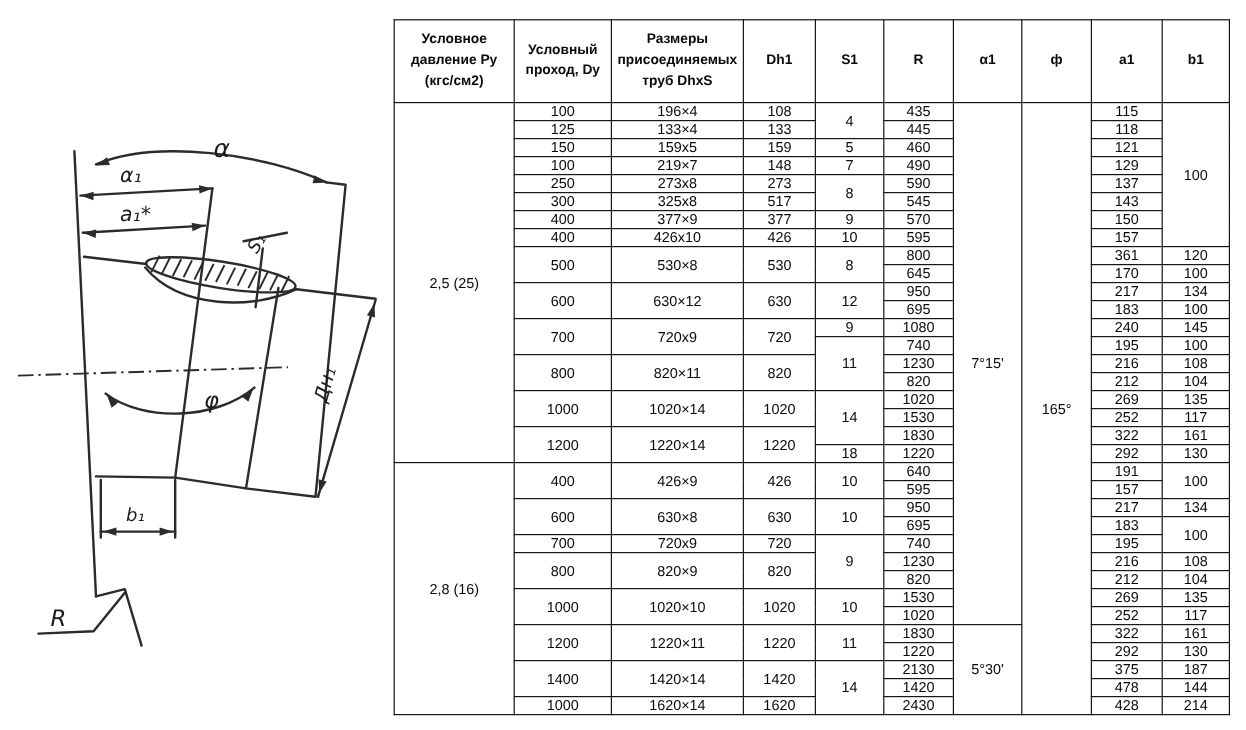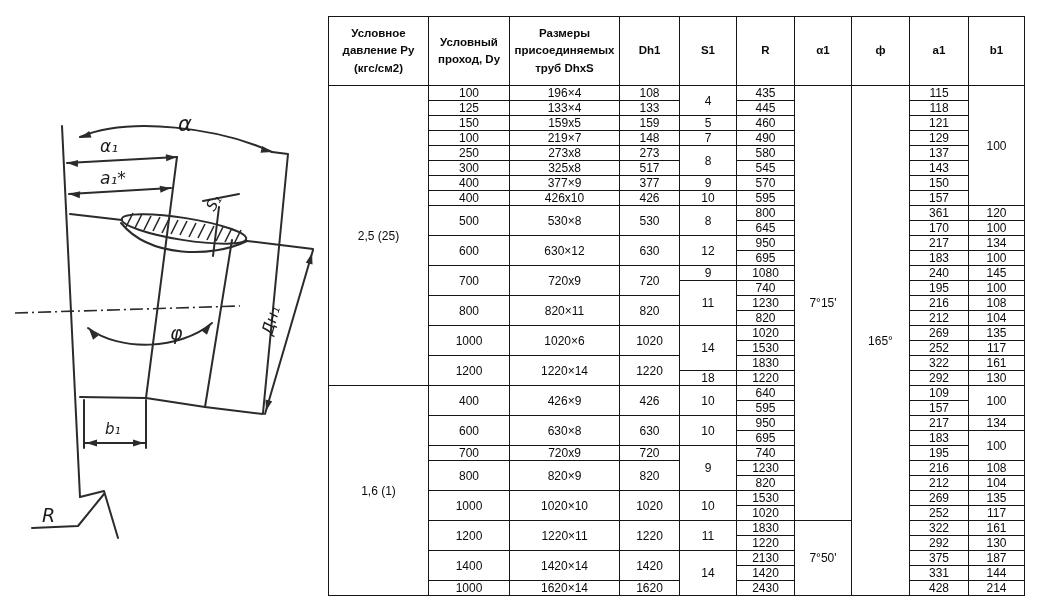--- a/index.html
+++ b/index.html
@@ -166,21 +166,21 @@
             <td data-name="table-cell">148</td>
             <td data-name="table-cell">7</td>
             <td data-name="table-cell">490</td>
             <td data-name="table-cell">129</td>
           </tr>
           <tr data-name="table-row">
             <td data-name="table-cell">250</td>
             <td data-name="table-cell">273x8</td>
             <td data-name="table-cell">273</td>
             <td rowspan="2" data-name="table-cell">8</td>
-            <td data-name="table-cell">580</td>
+            <td data-name="table-cell">590</td>
             <td data-name="table-cell">137</td>
           </tr>
           <tr data-name="table-row">
             <td data-name="table-cell">300</td>
             <td data-name="table-cell">325x8</td>
             <td data-name="table-cell">517</td>
             <td data-name="table-cell">545</td>
             <td data-name="table-cell">143</td>
           </tr>
           <tr data-name="table-row">
@@ -250,21 +250,21 @@
             <td data-name="table-cell">216</td>
             <td data-name="table-cell">108</td>
           </tr>
           <tr data-name="table-row">
             <td data-name="table-cell">820</td>
             <td data-name="table-cell">212</td>
             <td data-name="table-cell">104</td>
           </tr>
           <tr data-name="table-row">
             <td rowspan="2" data-name="table-cell">1000</td>
-            <td rowspan="2" data-name="table-cell">1020×6</td>
+            <td rowspan="2" data-name="table-cell">1020×14</td>
             <td rowspan="2" data-name="table-cell">1020</td>
             <td rowspan="3" data-name="table-cell">14</td>
             <td data-name="table-cell">1020</td>
             <td data-name="table-cell">269</td>
             <td data-name="table-cell">135</td>
           </tr>
           <tr data-name="table-row">
             <td data-name="table-cell">1530</td>
             <td data-name="table-cell">252</td>
             <td data-name="table-cell">117</td>
@@ -277,27 +277,27 @@
             <td data-name="table-cell">322</td>
             <td data-name="table-cell">161</td>
           </tr>
           <tr data-name="table-row">
             <td data-name="table-cell">18</td>
             <td data-name="table-cell">1220</td>
             <td data-name="table-cell">292</td>
             <td data-name="table-cell">130</td>
           </tr>
           <tr data-name="table-row">
-            <td rowspan="14" data-name="table-cell">1,6 (1)</td>
+            <td rowspan="14" data-name="table-cell">2,8 (16)</td>
             <td rowspan="2" data-name="table-cell">400</td>
             <td rowspan="2" data-name="table-cell">426×9</td>
             <td rowspan="2" data-name="table-cell">426</td>
             <td rowspan="2" data-name="table-cell">10</td>
             <td data-name="table-cell">640</td>
-            <td data-name="table-cell">109</td>
+            <td data-name="table-cell">191</td>
             <td rowspan="2" data-name="table-cell">100</td>
           </tr>
           <tr data-name="table-row">
             <td data-name="table-cell">595</td>
             <td data-name="table-cell">157</td>
           </tr>
           <tr data-name="table-row">
             <td rowspan="2" data-name="table-cell">600</td>
             <td rowspan="2" data-name="table-cell">630×8</td>
             <td rowspan="2" data-name="table-cell">630</td>
@@ -345,41 +345,41 @@
             <td data-name="table-cell">1020</td>
             <td data-name="table-cell">252</td>
             <td data-name="table-cell">117</td>
           </tr>
           <tr data-name="table-row">
             <td rowspan="2" data-name="table-cell">1200</td>
             <td rowspan="2" data-name="table-cell">1220×11</td>
             <td rowspan="2" data-name="table-cell">1220</td>
             <td rowspan="2" data-name="table-cell">11</td>
             <td data-name="table-cell">1830</td>
-            <td rowspan="5" data-name="table-cell">7°50'</td>
+            <td rowspan="5" data-name="table-cell">5°30'</td>
             <td data-name="table-cell">322</td>
             <td data-name="table-cell">161</td>
           </tr>
           <tr data-name="table-row">
             <td data-name="table-cell">1220</td>
             <td data-name="table-cell">292</td>
             <td data-name="table-cell">130</td>
           </tr>
           <tr data-name="table-row">
             <td rowspan="2" data-name="table-cell">1400</td>
             <td rowspan="2" data-name="table-cell">1420×14</td>
             <td rowspan="2" data-name="table-cell">1420</td>
             <td rowspan="3" data-name="table-cell">14</td>
             <td data-name="table-cell">2130</td>
             <td data-name="table-cell">375</td>
             <td data-name="table-cell">187</td>
           </tr>
           <tr data-name="table-row">
             <td data-name="table-cell">1420</td>
-            <td data-name="table-cell">331</td>
+            <td data-name="table-cell">478</td>
             <td data-name="table-cell">144</td>
           </tr>
           <tr data-name="table-row">
             <td data-name="table-cell">1000</td>
             <td data-name="table-cell">1620×14</td>
             <td data-name="table-cell">1620</td>
             <td data-name="table-cell">2430</td>
             <td data-name="table-cell">428</td>
             <td data-name="table-cell">214</td>
           </tr>

